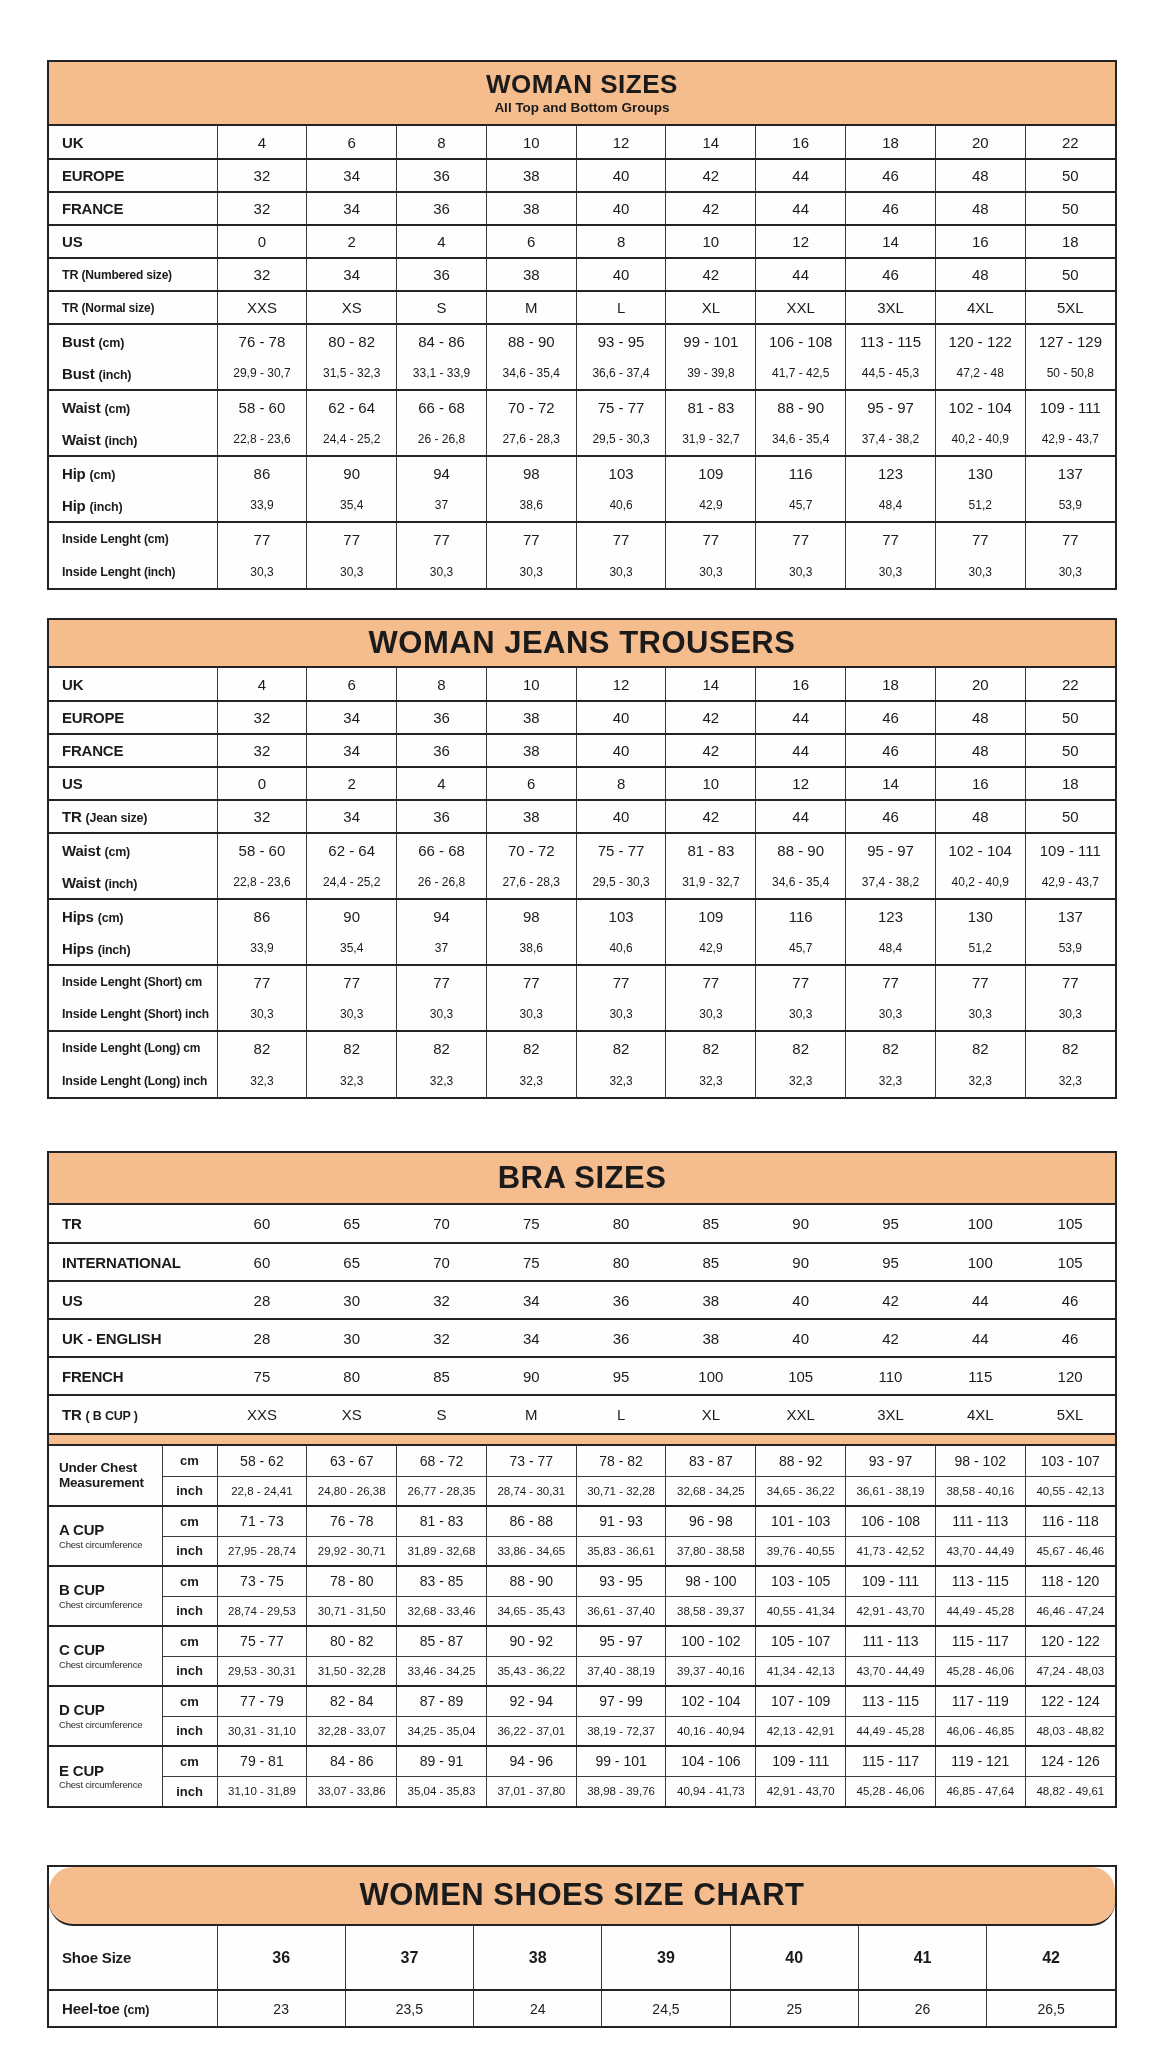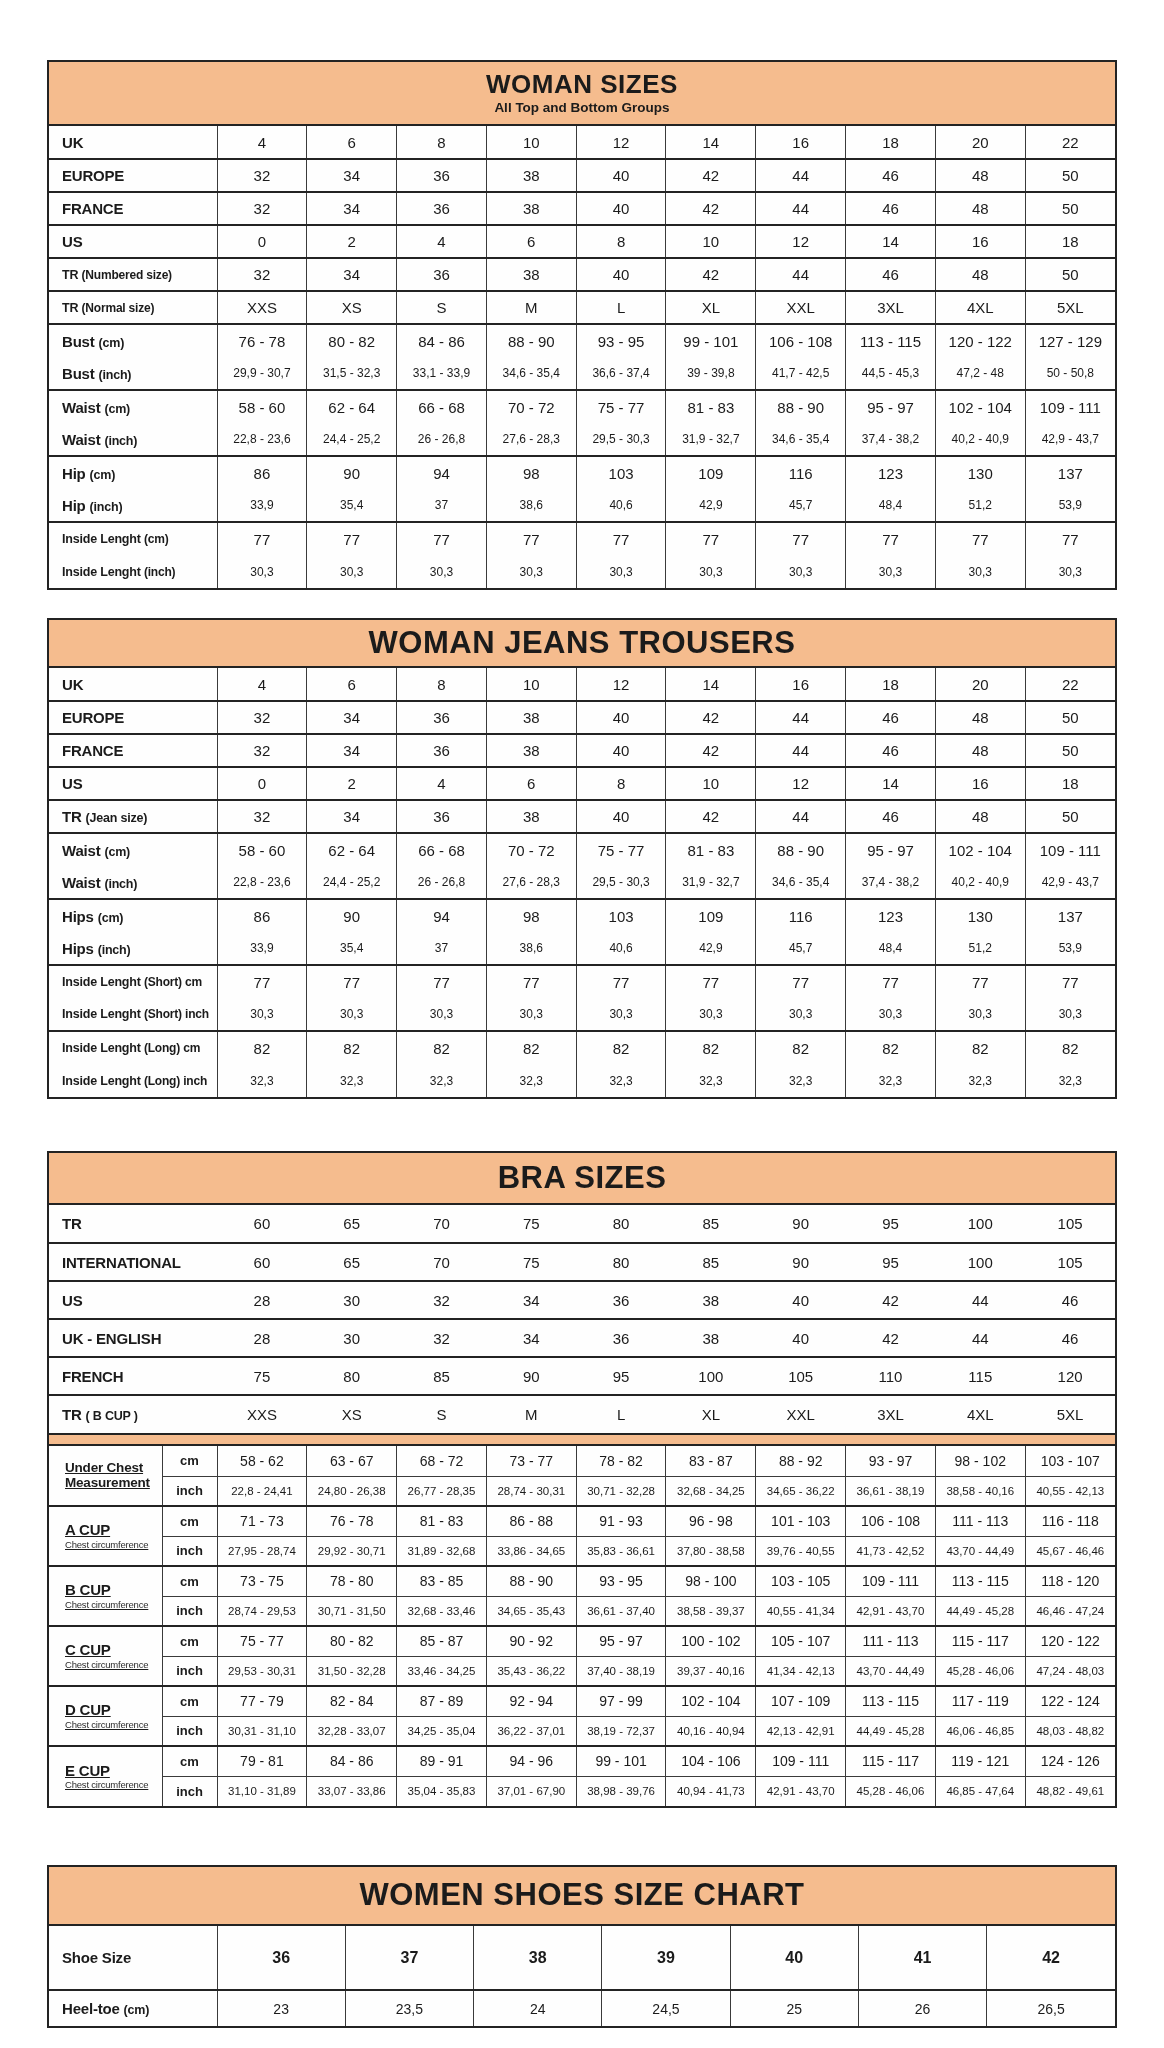--- a/index.html
+++ b/index.html
@@ -17,21 +17,21 @@
   .sec3{margin-bottom:57px;}
   .band{
     background:#f5bc8e;
     text-align:center;
     border-bottom:2px solid #232323;
     display:flex;flex-direction:column;justify-content:center;align-items:center;
   }
   .band-lg{height:62px;}
   .band-md{height:46px;}
   .band-bra{height:50px;}
-  .band-shoes{height:57px;}
+  .band-shoes{height:57px;border-radius:24px;}
   .band h1{margin:0;font-size:26px;font-weight:700;letter-spacing:.5px;line-height:1.05;}
   .band .sub{margin:1px 0 0 0;font-size:13.5px;font-weight:700;}
   .band-md h1,.band-bra h1,.band-shoes h1{font-size:31px;}
   .band-thin{
     height:13px;background:#f5bc8e;
     border-top:2px solid #232323;border-bottom:2px solid #232323;
     box-sizing:border-box;
   }
   table{width:100%;border-collapse:collapse;table-layout:fixed;}
   tbody.group{border-top:2px solid #232323;}
@@ -51,21 +51,21 @@
   .t1 td,.t1 th{height:33px;}
   .t2 td,.t2 th{height:33px;}
   .t3a td,.t3a th{height:38px;}
   .t3b td,.t3b th{height:30px;}
   .t4 td,.t4 th{height:36px;}
   .t4 tr.strong td,.t4 tr.strong th{height:64px;}
   .t4 tr.strong td.val{font-weight:700;font-size:16px;}
   .t4 td.val{font-size:14px;}
   .t3a td.val,.t3a th.lbl{font-size:15px;}
   
-  .t3b th.cup-lbl{width:113px;padding-left:16px;white-space:normal;line-height:1.1;text-decoration:underline;}
+  .t3b th.cup-lbl{width:113px;padding-left:10px;white-space:normal;line-height:1.1;}
   .t3b th.cup-lbl .lbl-main{font-size:15px;font-weight:700;letter-spacing:-0.2px;}
   .t3b th.cup-lbl .lbl-sub{font-size:9.5px;font-weight:400;color:#2c2c2c;margin-top:1px;}
   .t3b th.cup-lbl.two-line .lbl-main{font-size:13.5px;}
   .t3b td.unit{width:55px;text-align:center;font-weight:700;font-size:13px;border-left:1px solid #3a3a3a;}
   .t3b tr + tr td{border-top:1px solid #3a3a3a;}
   .t3b td.val{font-size:14px;}
   .t3b td.val.sm{font-size:11.5px;}
 </style>
 </head>
 <body>
@@ -751,21 +751,21 @@
             <td class="val">109 - 111</td>
             <td class="val">115 - 117</td>
             <td class="val">119 - 121</td>
             <td class="val">124 - 126</td>
           </tr>
           <tr>
             <td class="unit">inch</td>
             <td class="val sm">31,10 - 31,89</td>
             <td class="val sm">33,07 - 33,86</td>
             <td class="val sm">35,04 - 35,83</td>
-            <td class="val sm">37,01 - 67,90</td>
+            <td class="val sm">37,01 - 37,80</td>
             <td class="val sm">38,98 - 39,76</td>
             <td class="val sm">40,94 - 41,73</td>
             <td class="val sm">42,91 - 43,70</td>
             <td class="val sm">45,28 - 46,06</td>
             <td class="val sm">46,85 - 47,64</td>
             <td class="val sm">48,82 - 49,61</td>
           </tr>
         </tbody>
       </table>
   </section>

